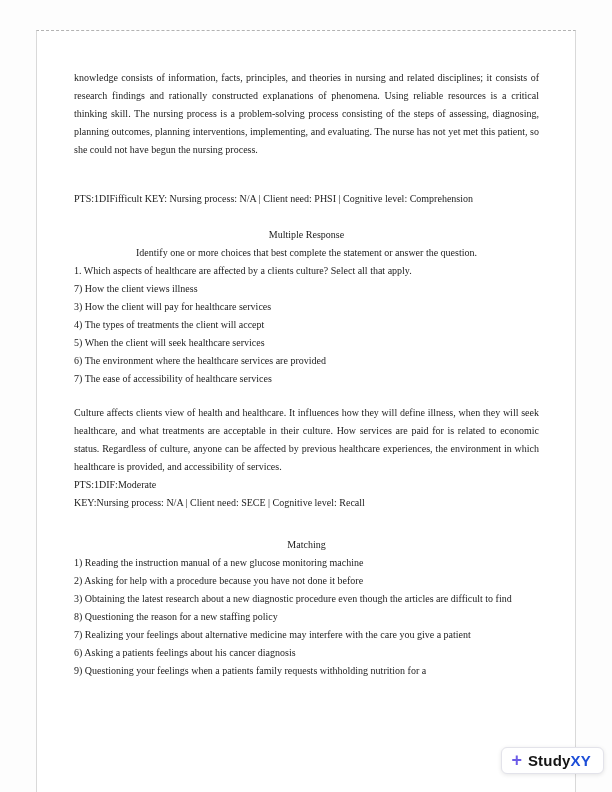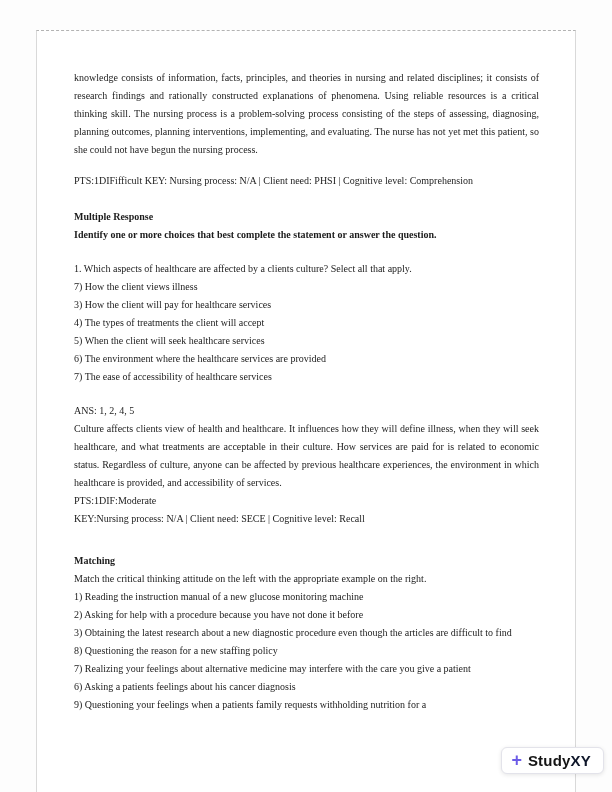--- a/index.html
+++ b/index.html
@@ -24,26 +24,26 @@
     border-top: 1px dashed #b3b3b3;
   }
   .content {
     padding: 38px 36px 0 37px;
     font-size: 10px;
     line-height: 18px;
     color: #1c1c1c;
   }
   .para { text-align: justify; margin: 0; }
   .line { margin: 0; }
-  .bold { font-weight: bold; }
+  .bold { font-weight: normal; text-align: center; }
   .mt-sm { margin-top: 24px; }
-  .mt-md { margin-top: 13px; }
+  .mt-md { margin-top: 31px; }
   .mt-lg { margin-top: 18px; }
   .mt-ans { margin-top: 16px; }
-  .mt-q { margin-top: 16px; }
+  .mt-q { }
 
   .brand-badge {
     position: absolute;
     right: 8px;
     bottom: 18px;
     background: #ffffff;
     border: 1px solid #e3e3ea;
     border-radius: 6px;
     padding: 4px 12px 4px 9px;
     display: flex;
@@ -59,21 +59,21 @@
     line-height: 14px;
     display: inline-block;
     transform: translateY(-1px);
   }
   .brand-text {
     font-size: 15px;
     font-weight: bold;
     color: #141414;
     letter-spacing: 0.2px;
   }
-  .brand-xy { color: #0f172a; }
+  .brand-xy { color: #1d4ed8; }
 </style>
 </head>
 <body>
 
 <div class="page">
   <div class="content">
 
     <p class="para">knowledge consists of information, facts, principles, and theories in nursing and related disciplines; it consists of research findings and rationally constructed explanations of phenomena. Using reliable resources is a critical thinking skill. The nursing process is a problem-solving process consisting of the steps of assessing, diagnosing, planning outcomes, planning interventions, implementing, and evaluating. The nurse has not yet met this patient, so she could not have begun the nursing process.</p>
 
     <p class="para mt-md">PTS:1DIFifficult KEY: Nursing process: N/A | Client need: PHSI | Cognitive level: Comprehension</p>
@@ -86,28 +86,26 @@
     <div>
       <p class="line">7) How the client views illness</p>
       <p class="line">3) How the client will pay for healthcare services</p>
       <p class="line">4) The types of treatments the client will accept</p>
       <p class="line">5) When the client will seek healthcare services</p>
       <p class="line">6) The environment where the healthcare services are provided</p>
       <p class="line">7) The ease of accessibility of healthcare services</p>
     </div>
 
     <div class="mt-ans">
-      <p class="line">ANS: 1, 2, 4, 5</p>
       <p class="para">Culture affects clients view of health and healthcare. It influences how they will define illness, when they will seek healthcare, and what treatments are acceptable in their culture. How services are paid for is related to economic status. Regardless of culture, anyone can be affected by previous healthcare experiences, the environment in which healthcare is provided, and accessibility of services.</p>
       <p class="line">PTS:1DIF:Moderate</p>
       <p class="line">KEY:Nursing process: N/A | Client need: SECE | Cognitive level: Recall</p>
     </div>
 
     <p class="line bold mt-sm">Matching</p>
-    <p class="line">Match the critical thinking attitude on the left with the appropriate example on the right.</p>
 
     <div>
       <p class="para">1) Reading the instruction manual of a new glucose monitoring machine</p>
       <p class="para">2) Asking for help with a procedure because you have not done it before</p>
       <p class="para">3) Obtaining the latest research about a new diagnostic procedure even though the articles are difficult to find</p>
       <p class="para">8) Questioning the reason for a new staffing policy</p>
       <p class="para">7) Realizing your feelings about alternative medicine may interfere with the care you give a patient</p>
       <p class="para">6) Asking a patients feelings about his cancer diagnosis</p>
       <p class="para">9) Questioning your feelings when a patients family requests withholding nutrition for a</p>
     </div>

